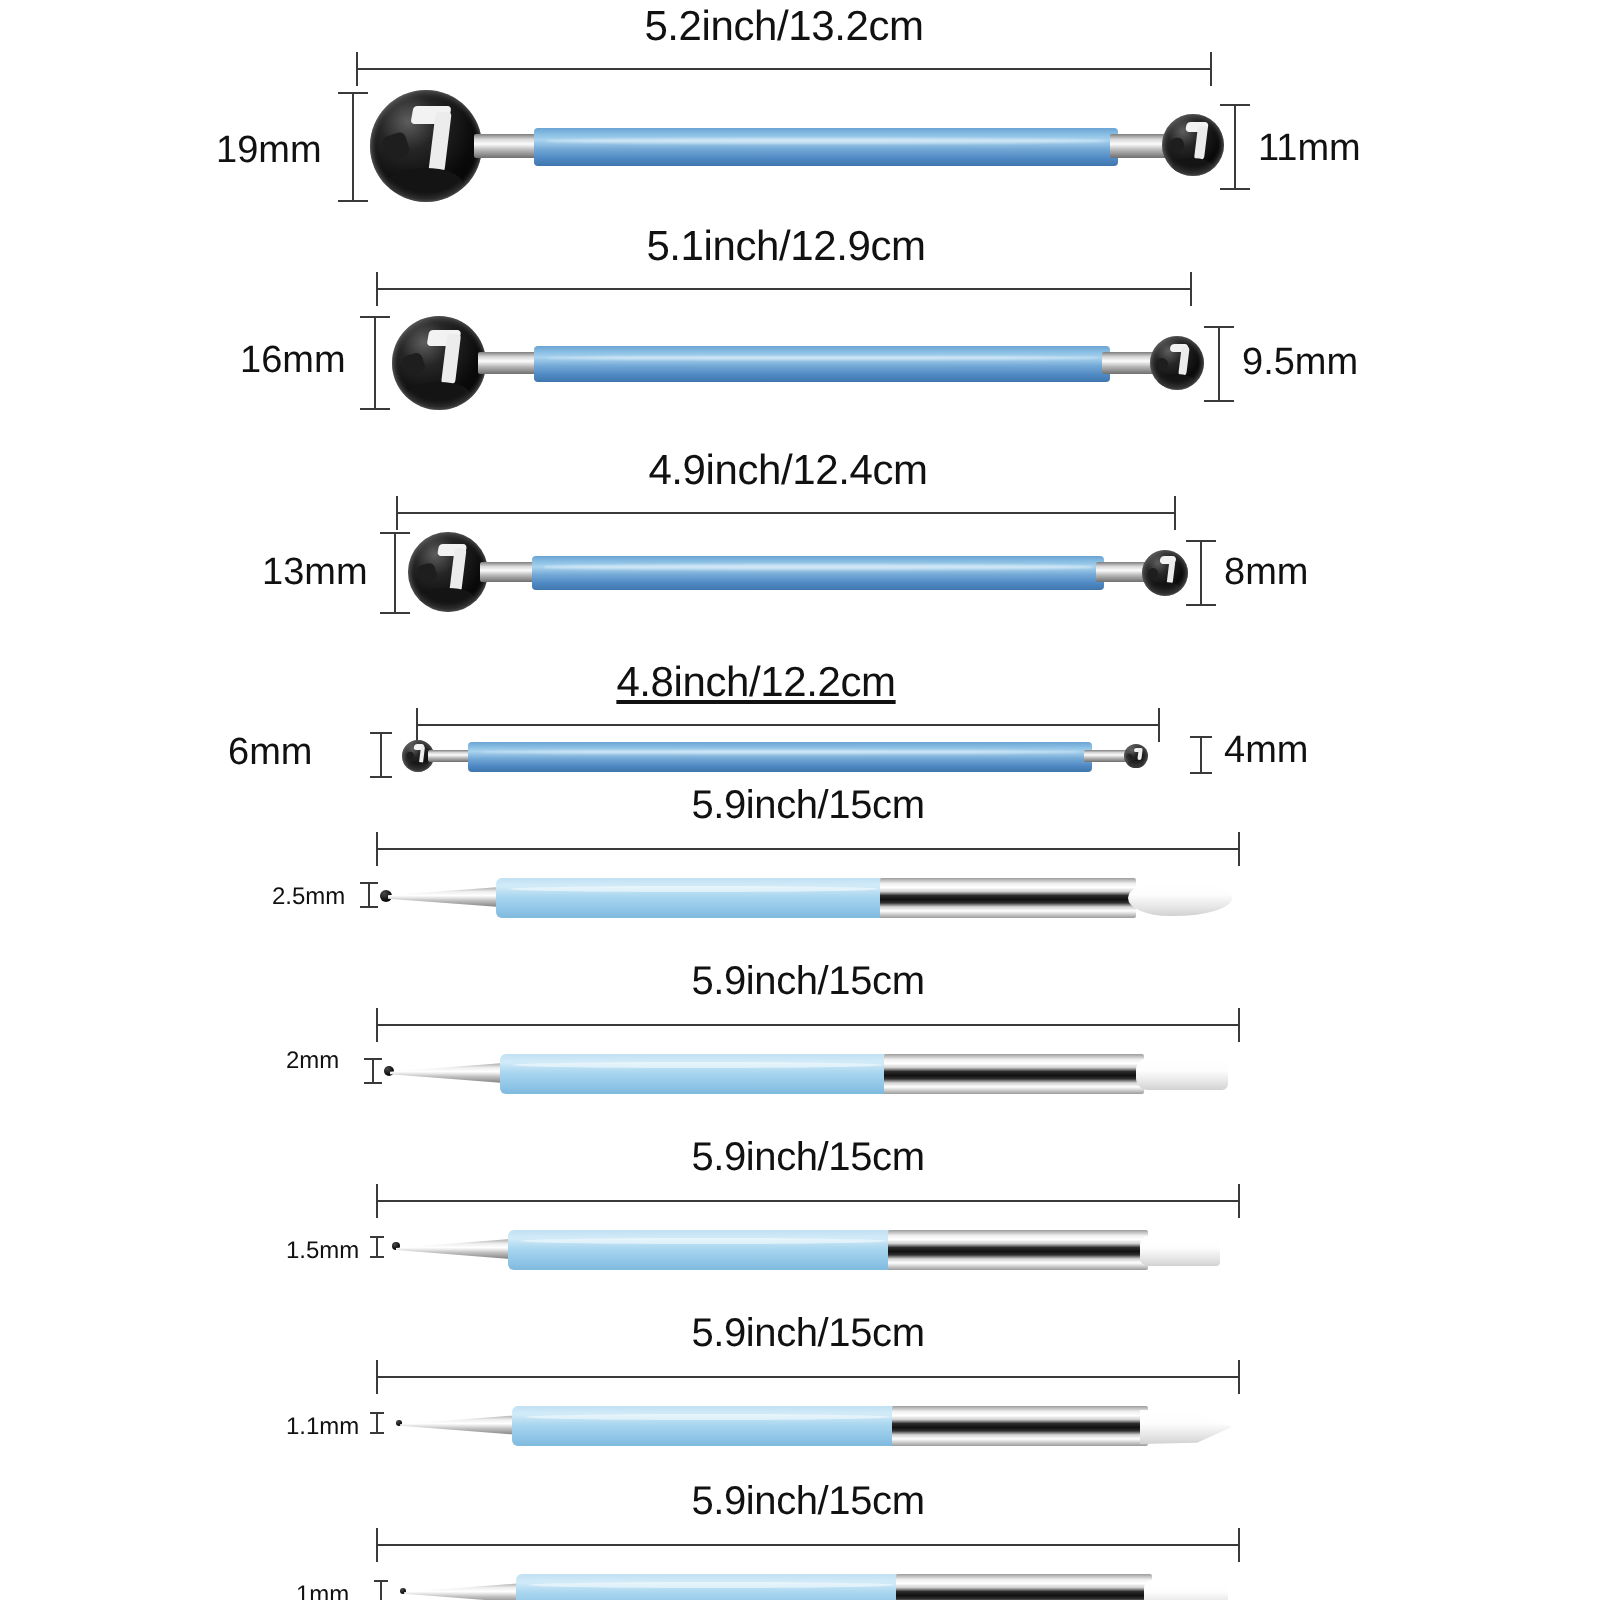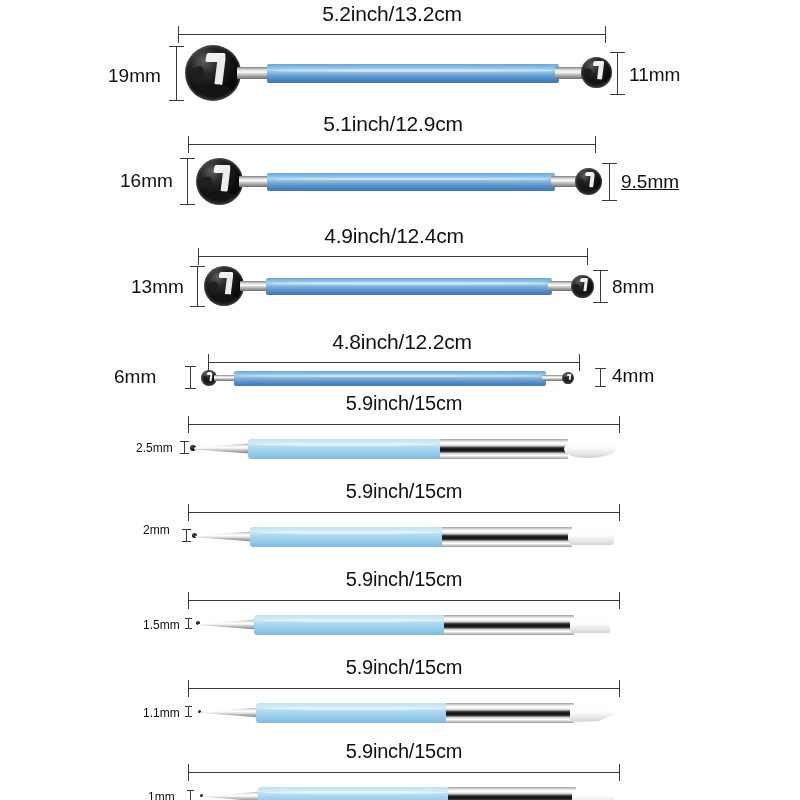--- a/index.html
+++ b/index.html
@@ -324,21 +324,21 @@
           <span class="hl-b"></span>
         <span class="hl-c"></span>
           <span class="hl-d"></span>
           <span class="rim"></span>
       </div>
     </div>
 
     <div class="vbar" style="left:609px; top:53px; height:37px;"></div>
     <div class="vcap" style="left:602px; top:53px; width:15px;"></div>
     <div class="vcap" style="left:602px; top:90px; width:15px;"></div>
-    <div class="mm-label" style="left:621px; top:61px;text-decoration:underline;">9.5mm</div>
+    <div class="mm-label" style="left:621px; top:61px;">9.5mm</div>
   </div>
 
   <div class="row" style="top:222px;">
 
     <div class="span-label" style="left:198px; top:2px; width:392px;">4.9inch/12.4cm</div>
 
     <div class="span-line" style="left:198px; top:34px; width:390px;"></div>
     <div class="span-cap" style="left:198px; top:26px; height:17px;"></div>
     <div class="span-cap" style="left:587px; top:26px; height:17px;"></div>
 
@@ -368,21 +368,21 @@
     </div>
 
     <div class="vbar" style="left:600px; top:48px; height:32px;"></div>
     <div class="vcap" style="left:593px; top:48px; width:15px;"></div>
     <div class="vcap" style="left:593px; top:80px; width:15px;"></div>
     <div class="mm-label" style="left:612px; top:54px;">8mm</div>
   </div>
 
   <div class="row" style="top:328px;">
 
-    <div class="span-label" style="left:216px; top:2px; width:372px;">4.8inch/12.2cm</div>
+    <div class="span-label" style="left:192px; top:2px; width:372px;text-decoration:underline;">4.8inch/12.2cm</div>
 
     <div class="span-line" style="left:208px; top:34px; width:372px;"></div>
     <div class="span-cap" style="left:208px; top:26px; height:17px;"></div>
     <div class="span-cap" style="left:579px; top:26px; height:17px;"></div>
 
     <div class="mm-label" style="left:114px; top:38px;">6mm</div>
     <div class="vbar" style="left:190px; top:38px; height:22px;"></div>
     <div class="vcap" style="left:185px; top:38px; width:11px;"></div>
     <div class="vcap" style="left:185px; top:60px; width:11px;"></div>
 

